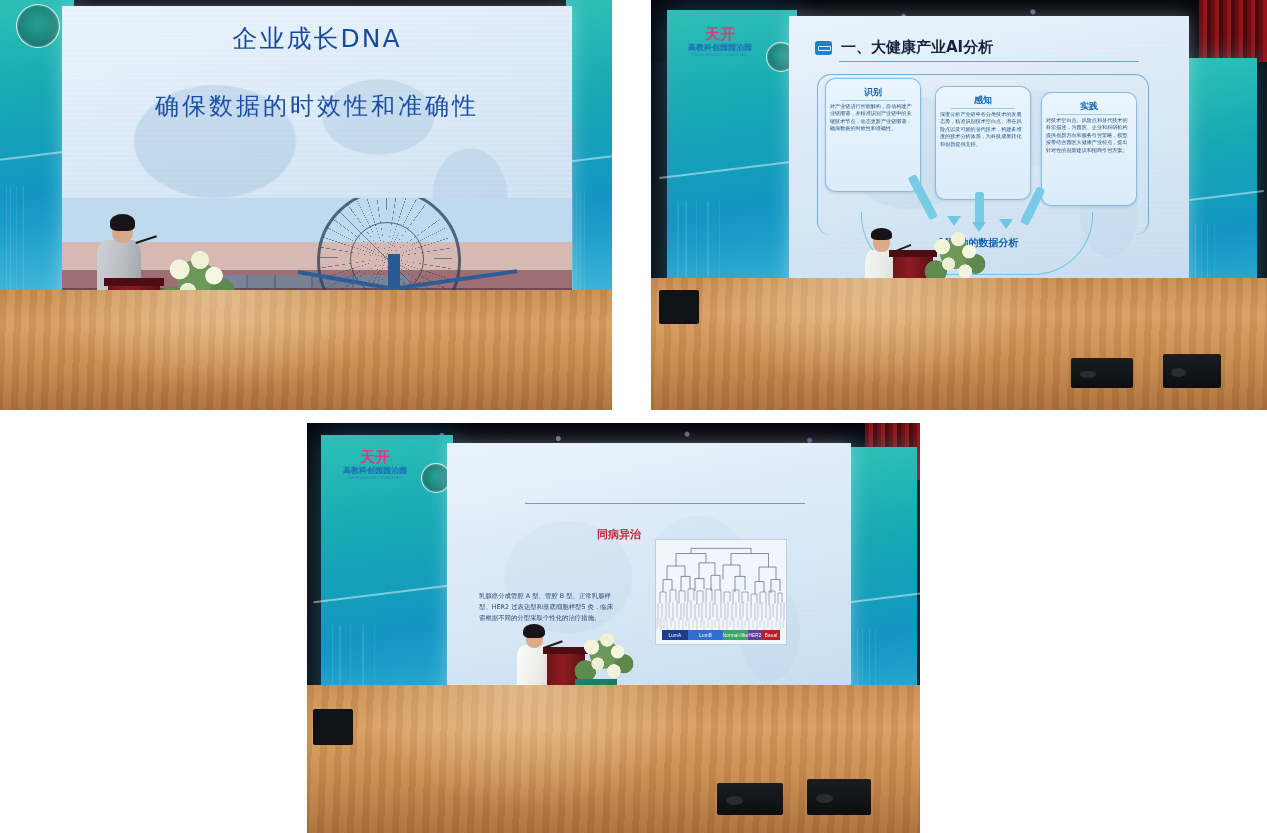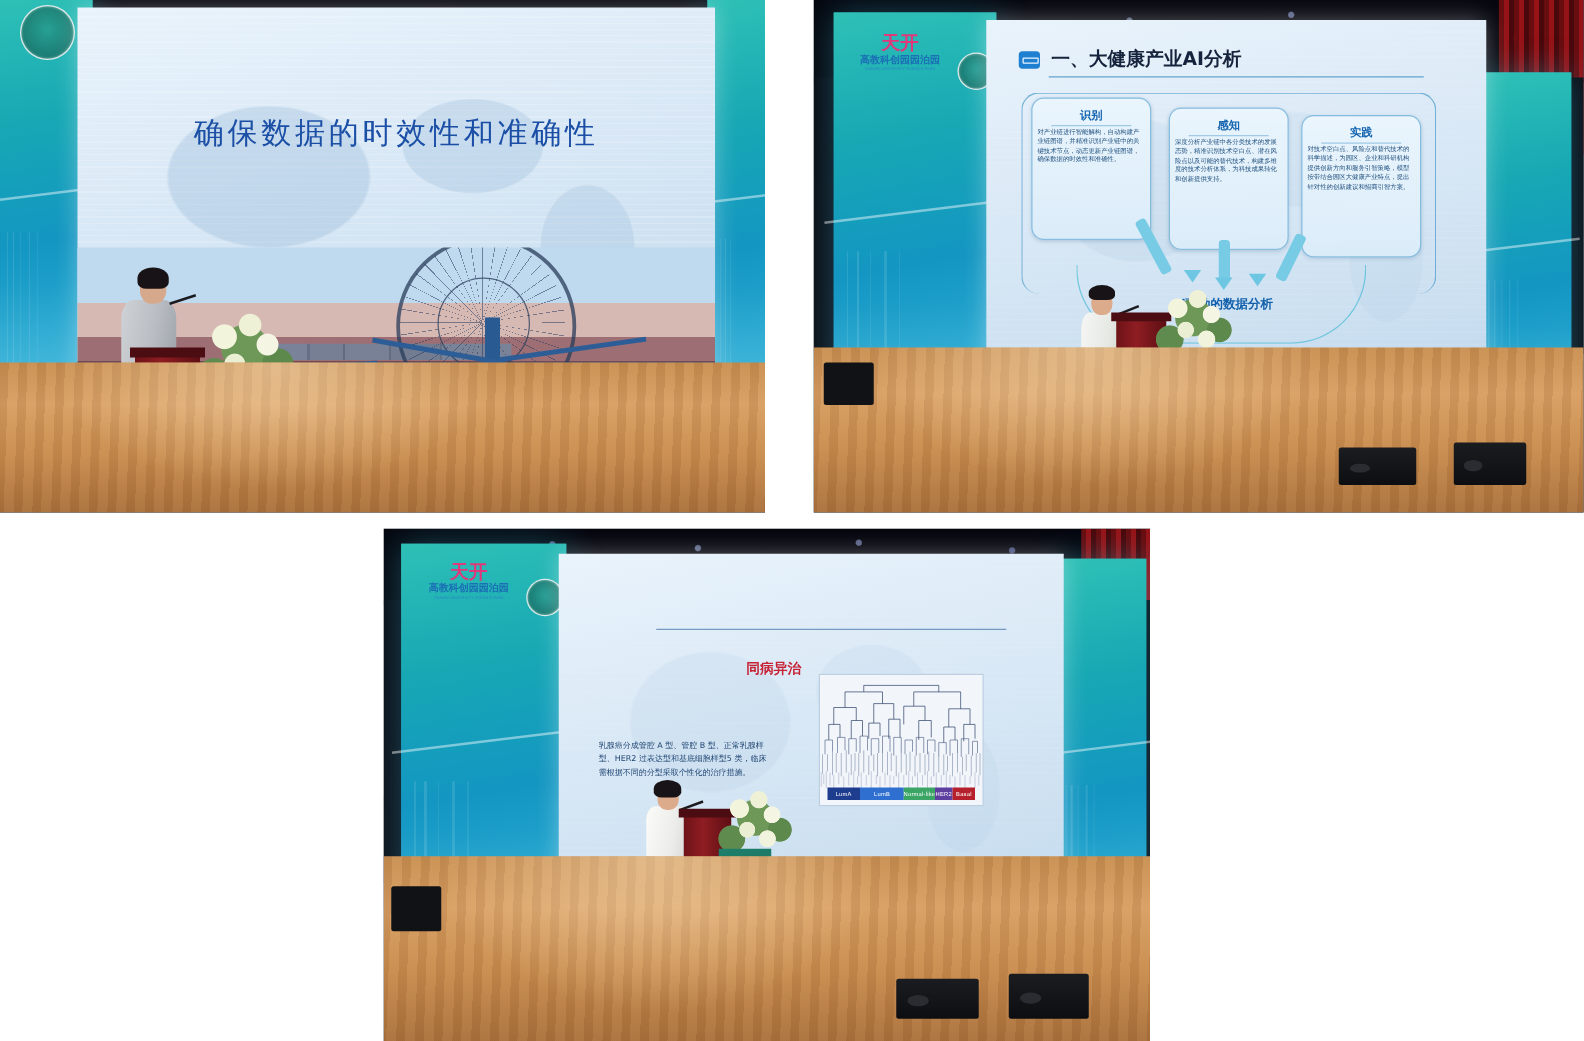--- a/index.html
+++ b/index.html
@@ -329,20 +329,21 @@
     <div class="led-left-panel"></div>
     <div class="led-city"></div>
     <div class="led-diag"></div>
   </div>
 
   <div class="seal" style="left:16px;top:4px;width:42px;height:42px;"></div>
 
   <div class="slide" style="left:62px;top:6px;width:510px;height:308px;">
     <div class="slide-map"></div>
 
+    <div class="s1-title" style="top:16px;font-size:25px;">企业成长DNA</div>
     <div class="s1-sub" style="top:84px;font-size:24px;">确保数据的时效性和准确性</div>
 
     <div class="s1-photo" style="left:0px;top:192px;width:510px;height:116px;">
       <div class="city-sil"></div>
       <div class="fw-spokes" style="left:258px;top:-6px;width:132px;height:132px;"></div>
       <div class="fw-outer" style="left:255px;top:-9px;width:138px;height:138px;border-width:3px;"></div>
       <div class="fw-inner" style="left:288px;top:24px;width:72px;height:72px;"></div>
       <div class="bridge-tower" style="left:326px;top:56px;width:12px;height:34px;"></div>
       <div class="bridge-deck" style="left:210px;top:92px;width:300px;height:5px;"></div>
       <div class="bridge-deck" style="left:236px;top:72px;width:108px;height:4px;transform:rotate(10deg);"></div>

